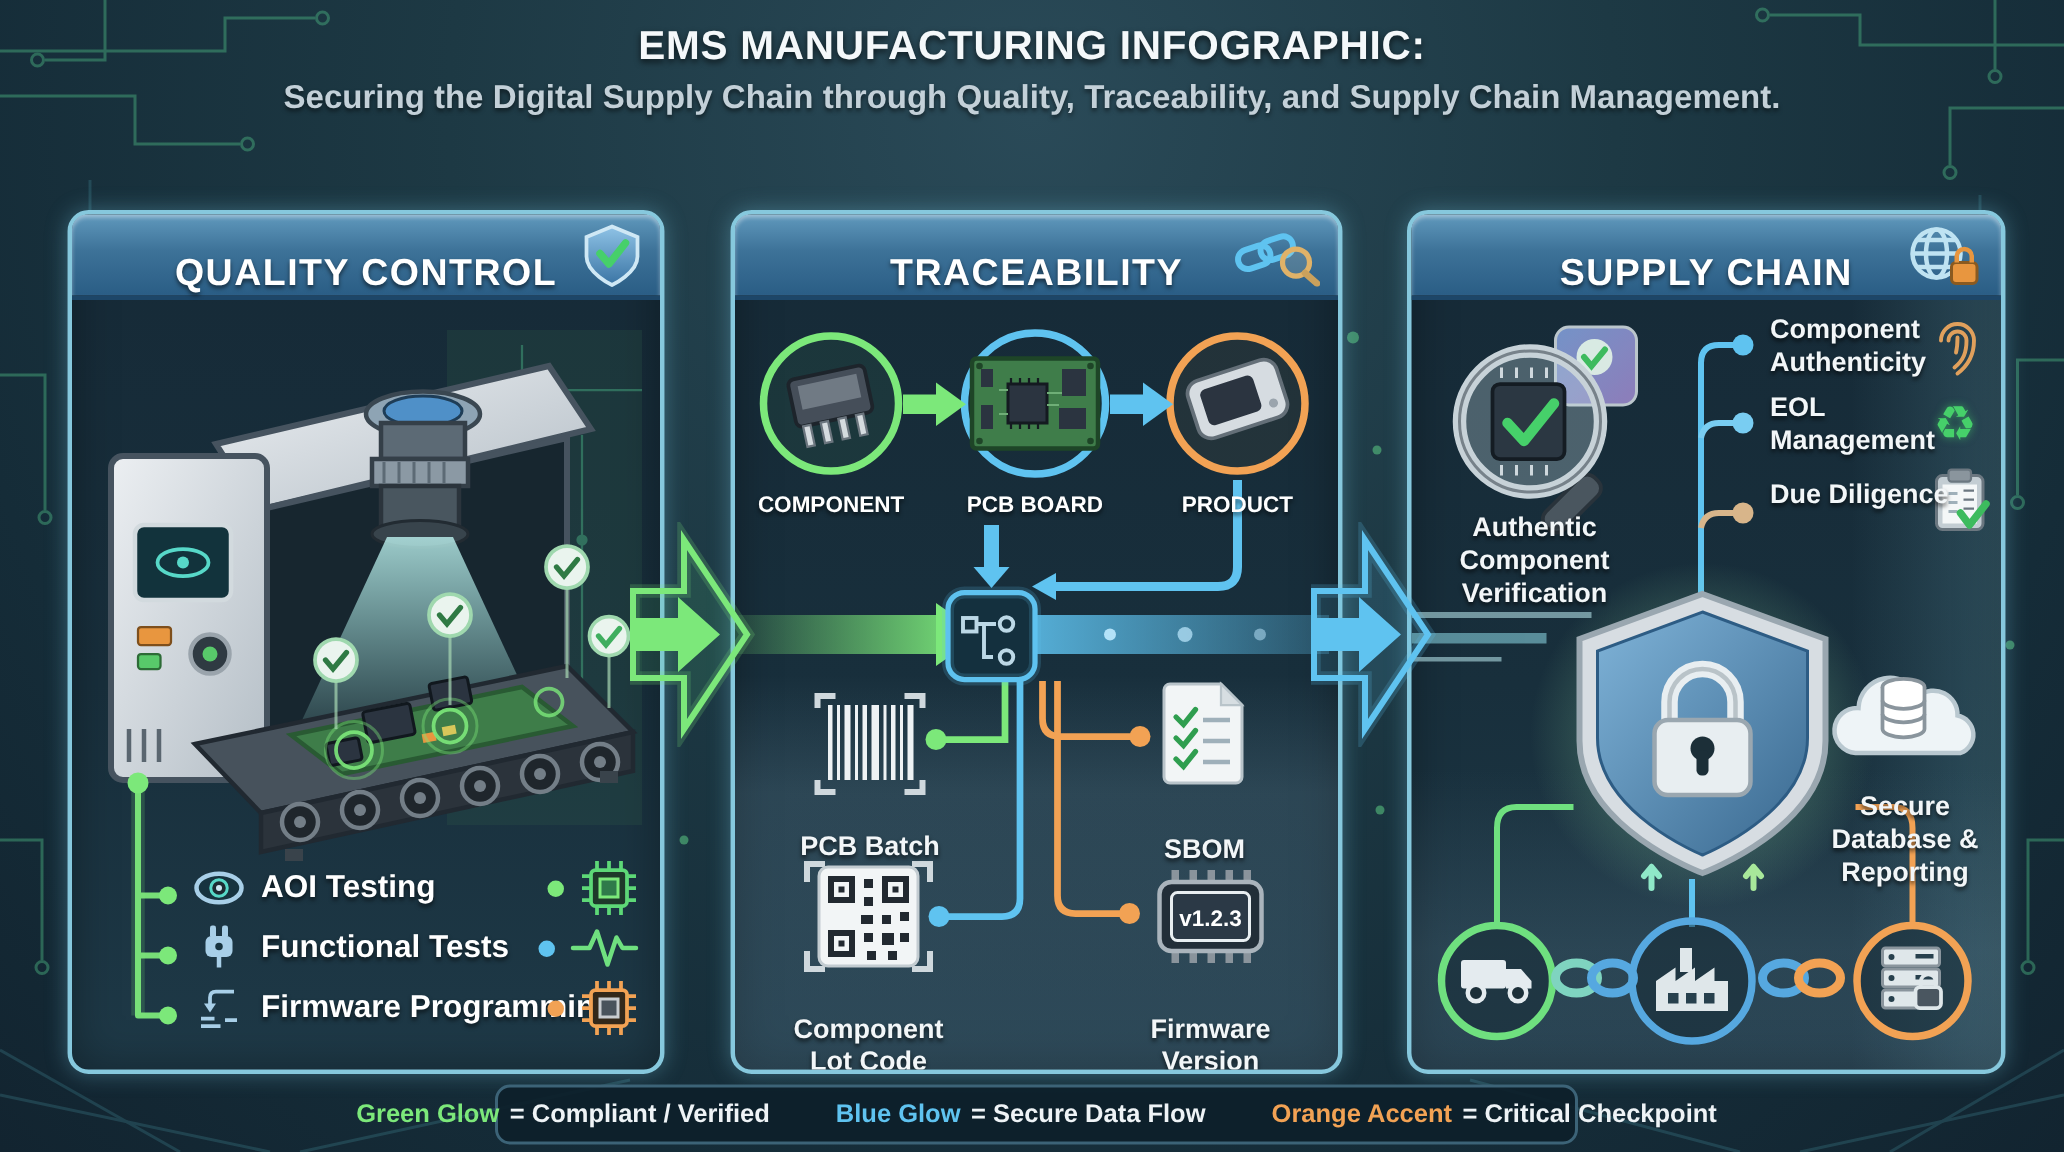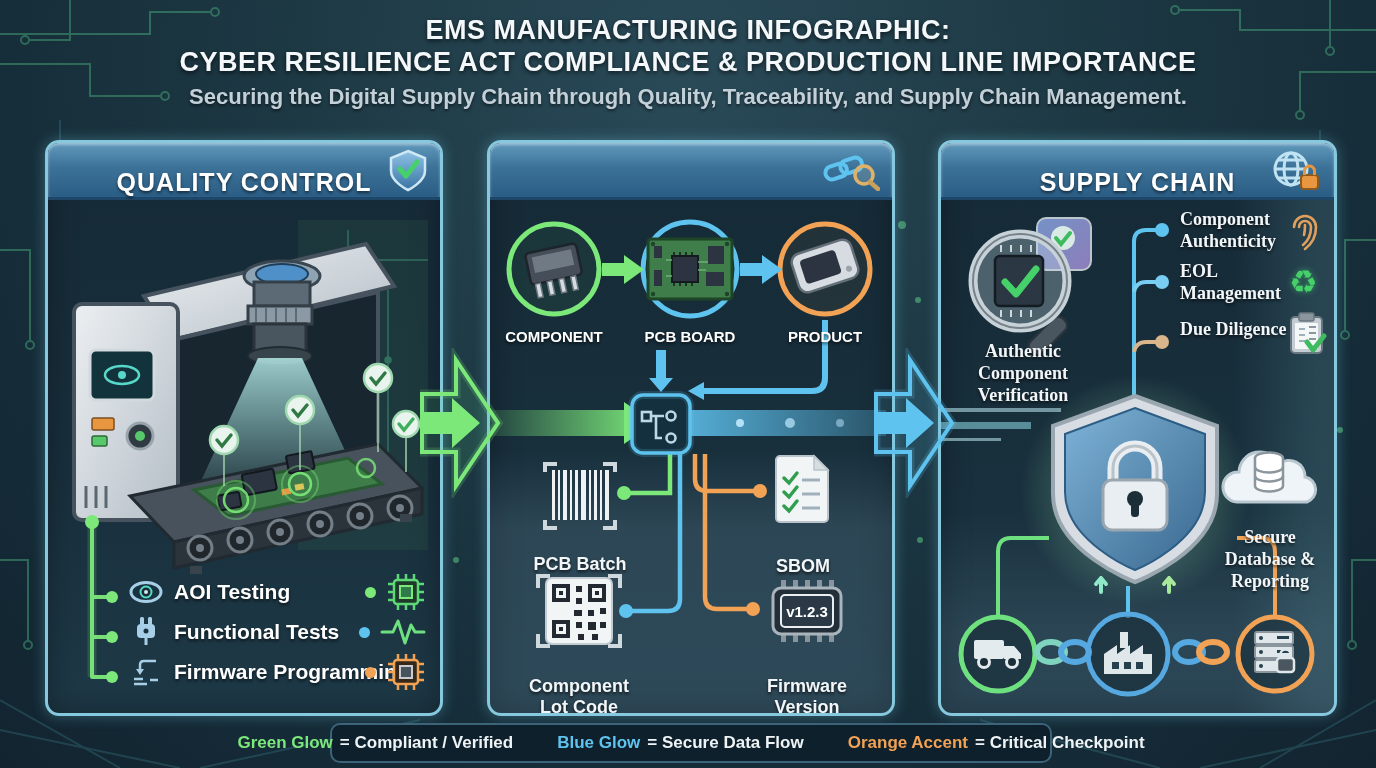--- a/index.html
+++ b/index.html
@@ -36,21 +36,21 @@
   .qc-label{color:#fff;font-weight:bold;font-size:21px;margin-left:8px;text-shadow:0 2px 3px rgba(0,0,0,.6);}
   .qc-right{position:absolute;right:14px;display:flex;align-items:center;gap:10px;}
   .dot{width:11px;height:11px;border-radius:50%;display:inline-block;}
   
   .flow-label{position:absolute;color:#fff;font-weight:bold;font-size:15px;text-align:center;
     text-shadow:0 2px 3px rgba(0,0,0,.6);width:130px;}
   .node-label{position:absolute;color:#f2f6f8;font-weight:bold;font-size:18px;line-height:21px;
     text-align:center;text-shadow:0 2px 3px rgba(0,0,0,.65);margin-top:24px;}
   
   .sc-label{position:absolute;color:#f2f6f8;font-weight:bold;font-size:18px;line-height:22px;
-    text-shadow:0 2px 3px rgba(0,0,0,.65);font-family:Liberation Serif, serif;}
+    text-shadow:0 2px 3px rgba(0,0,0,.65);}
   .sc-center{text-align:center;}
   
   .legend{position:absolute;left:330px;top:723px;width:718px;height:36px;z-index:2;
     background:rgba(13,31,42,.92);border:2px solid #3c6377;border-radius:10px;
     display:flex;align-items:center;justify-content:center;gap:44px;}
   .legend-item{display:flex;align-items:center;font-size:17px;font-weight:bold;white-space:nowrap;}
   .legend-item .def{color:#eef3f6;margin-left:7px;}
   .lg-green{color:#7ce87a;} .lg-blue{color:#5fc3f0;} .lg-orange{color:#f2a254;}
   .gap-arrow{position:absolute;z-index:2;}
   .recycle{font-size:32px;color:#46d06a;line-height:32px;text-shadow:0 0 6px rgba(70,208,106,.6);}
@@ -95,21 +95,20 @@
     <circle cx="902" cy="225" r="4"></circle>
       <circle cx="918" cy="300" r="3"></circle>
       <circle cx="456" cy="560" r="3"></circle>
     <circle cx="920" cy="540" r="3"></circle>
       <circle cx="1340" cy="430" r="3"></circle>
   </g>
 </svg>
 
 <div class="header">
   <div class="title-line">EMS MANUFACTURING INFOGRAPHIC:</div>
-  <div class="title-line">CYBER RESILIENCE ACT COMPLIANCE &amp; PRODUCTION LINE IMPORTANCE</div>
   <div class="subtitle">Securing the Digital Supply Chain through Quality, Traceability, and Supply Chain Management.</div>
 </div>
 
 <div class="panel" id="panel-qc">
   <div class="panel-head">
     <span class="panel-title">QUALITY CONTROL</span>
     <svg class="head-icon" width="40" height="44">
       <defs>
           <linearGradient id="shB" x1="0" y1="0" x2="0" y2="1">
         <stop offset="0" stop-color="#8fc3e6"></stop>
@@ -301,20 +300,21 @@
             <rect x="14" y="14" width="12" height="12" fill="#49535c" stroke="#c8ccd0" stroke-width="2"></rect>
           </svg>
         </span>
       </div>
     </div>
   </div>
 </div>
 
 <div class="panel" id="panel-trace">
   <div class="panel-head">
+    <span class="panel-title">TRACEABILITY</span>
     <svg class="head-icon" width="58" height="42">
       <g fill="none" stroke="#5fc3f0" stroke-width="4">
         <rect x="3" y="16" width="22" height="13" rx="6.5" transform="rotate(-18 14 22)"></rect>
         <rect x="18" y="10" width="22" height="13" rx="6.5" transform="rotate(-18 29 16)"></rect>
       </g>
       <circle cx="42" cy="26" r="9" fill="rgba(240,220,180,.15)" stroke="#e0b268" stroke-width="3.5"></circle>
       <path d="M48,33 L56,40" stroke="#caa15c" stroke-width="4.5" stroke-linecap="round"></path>
     </svg>
   </div>
   <div class="panel-body">

